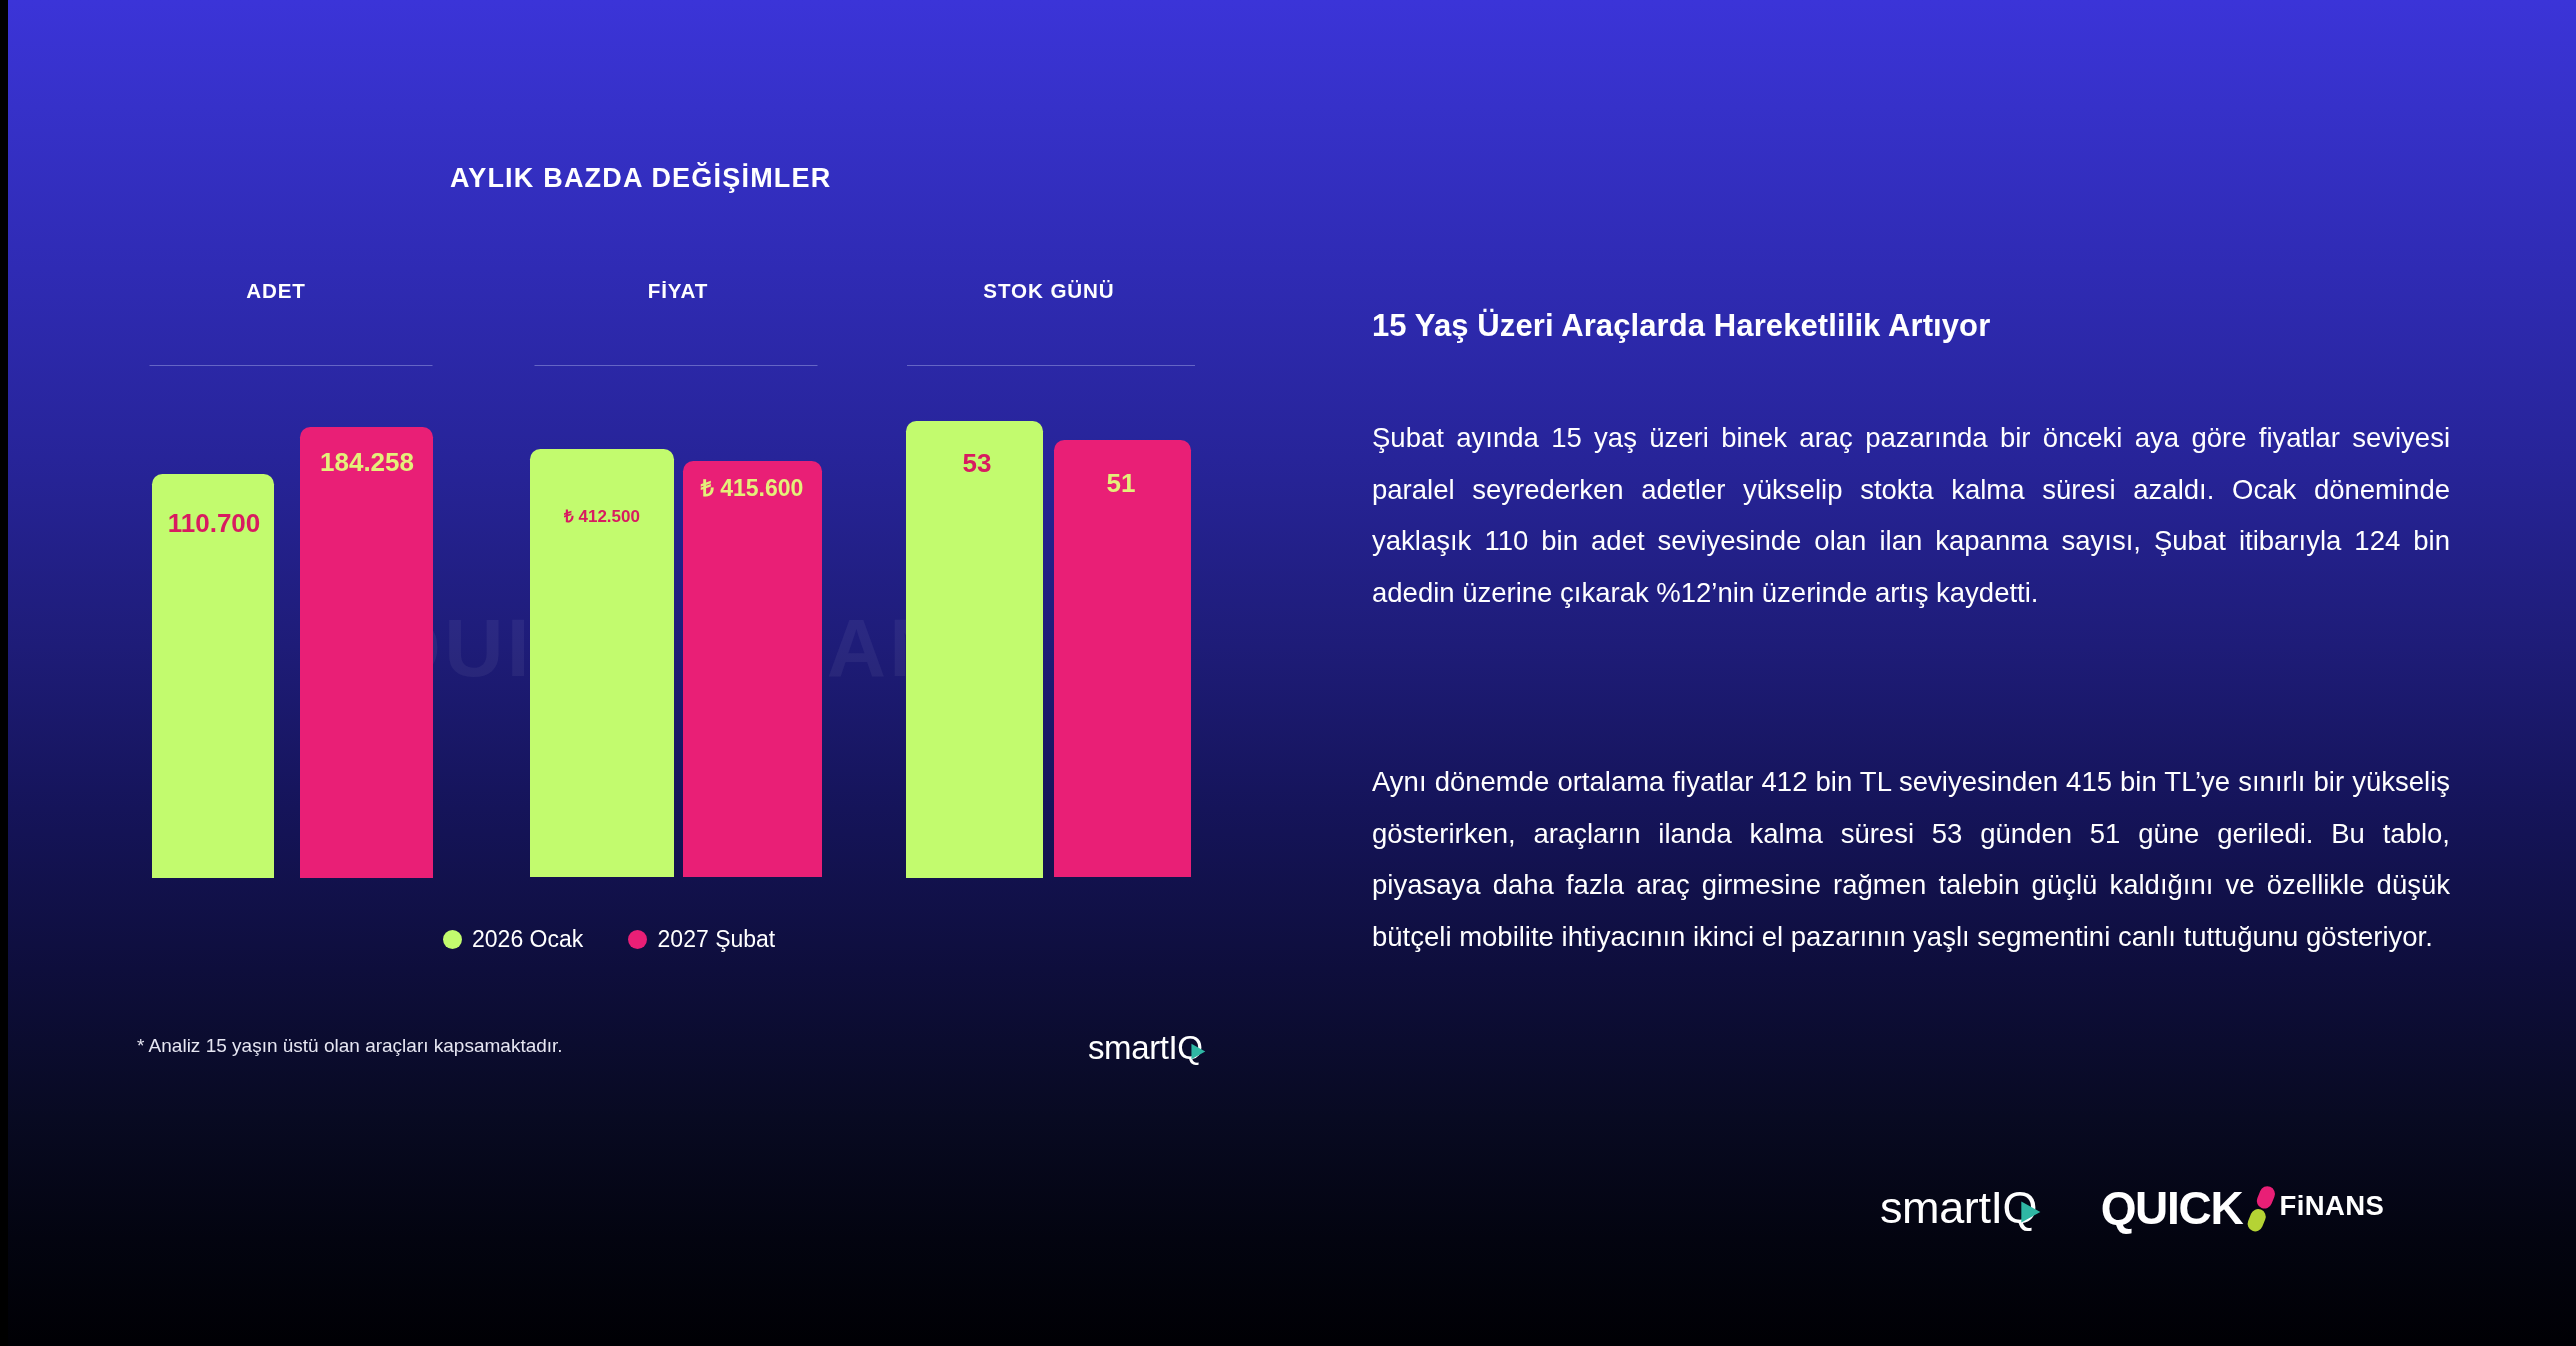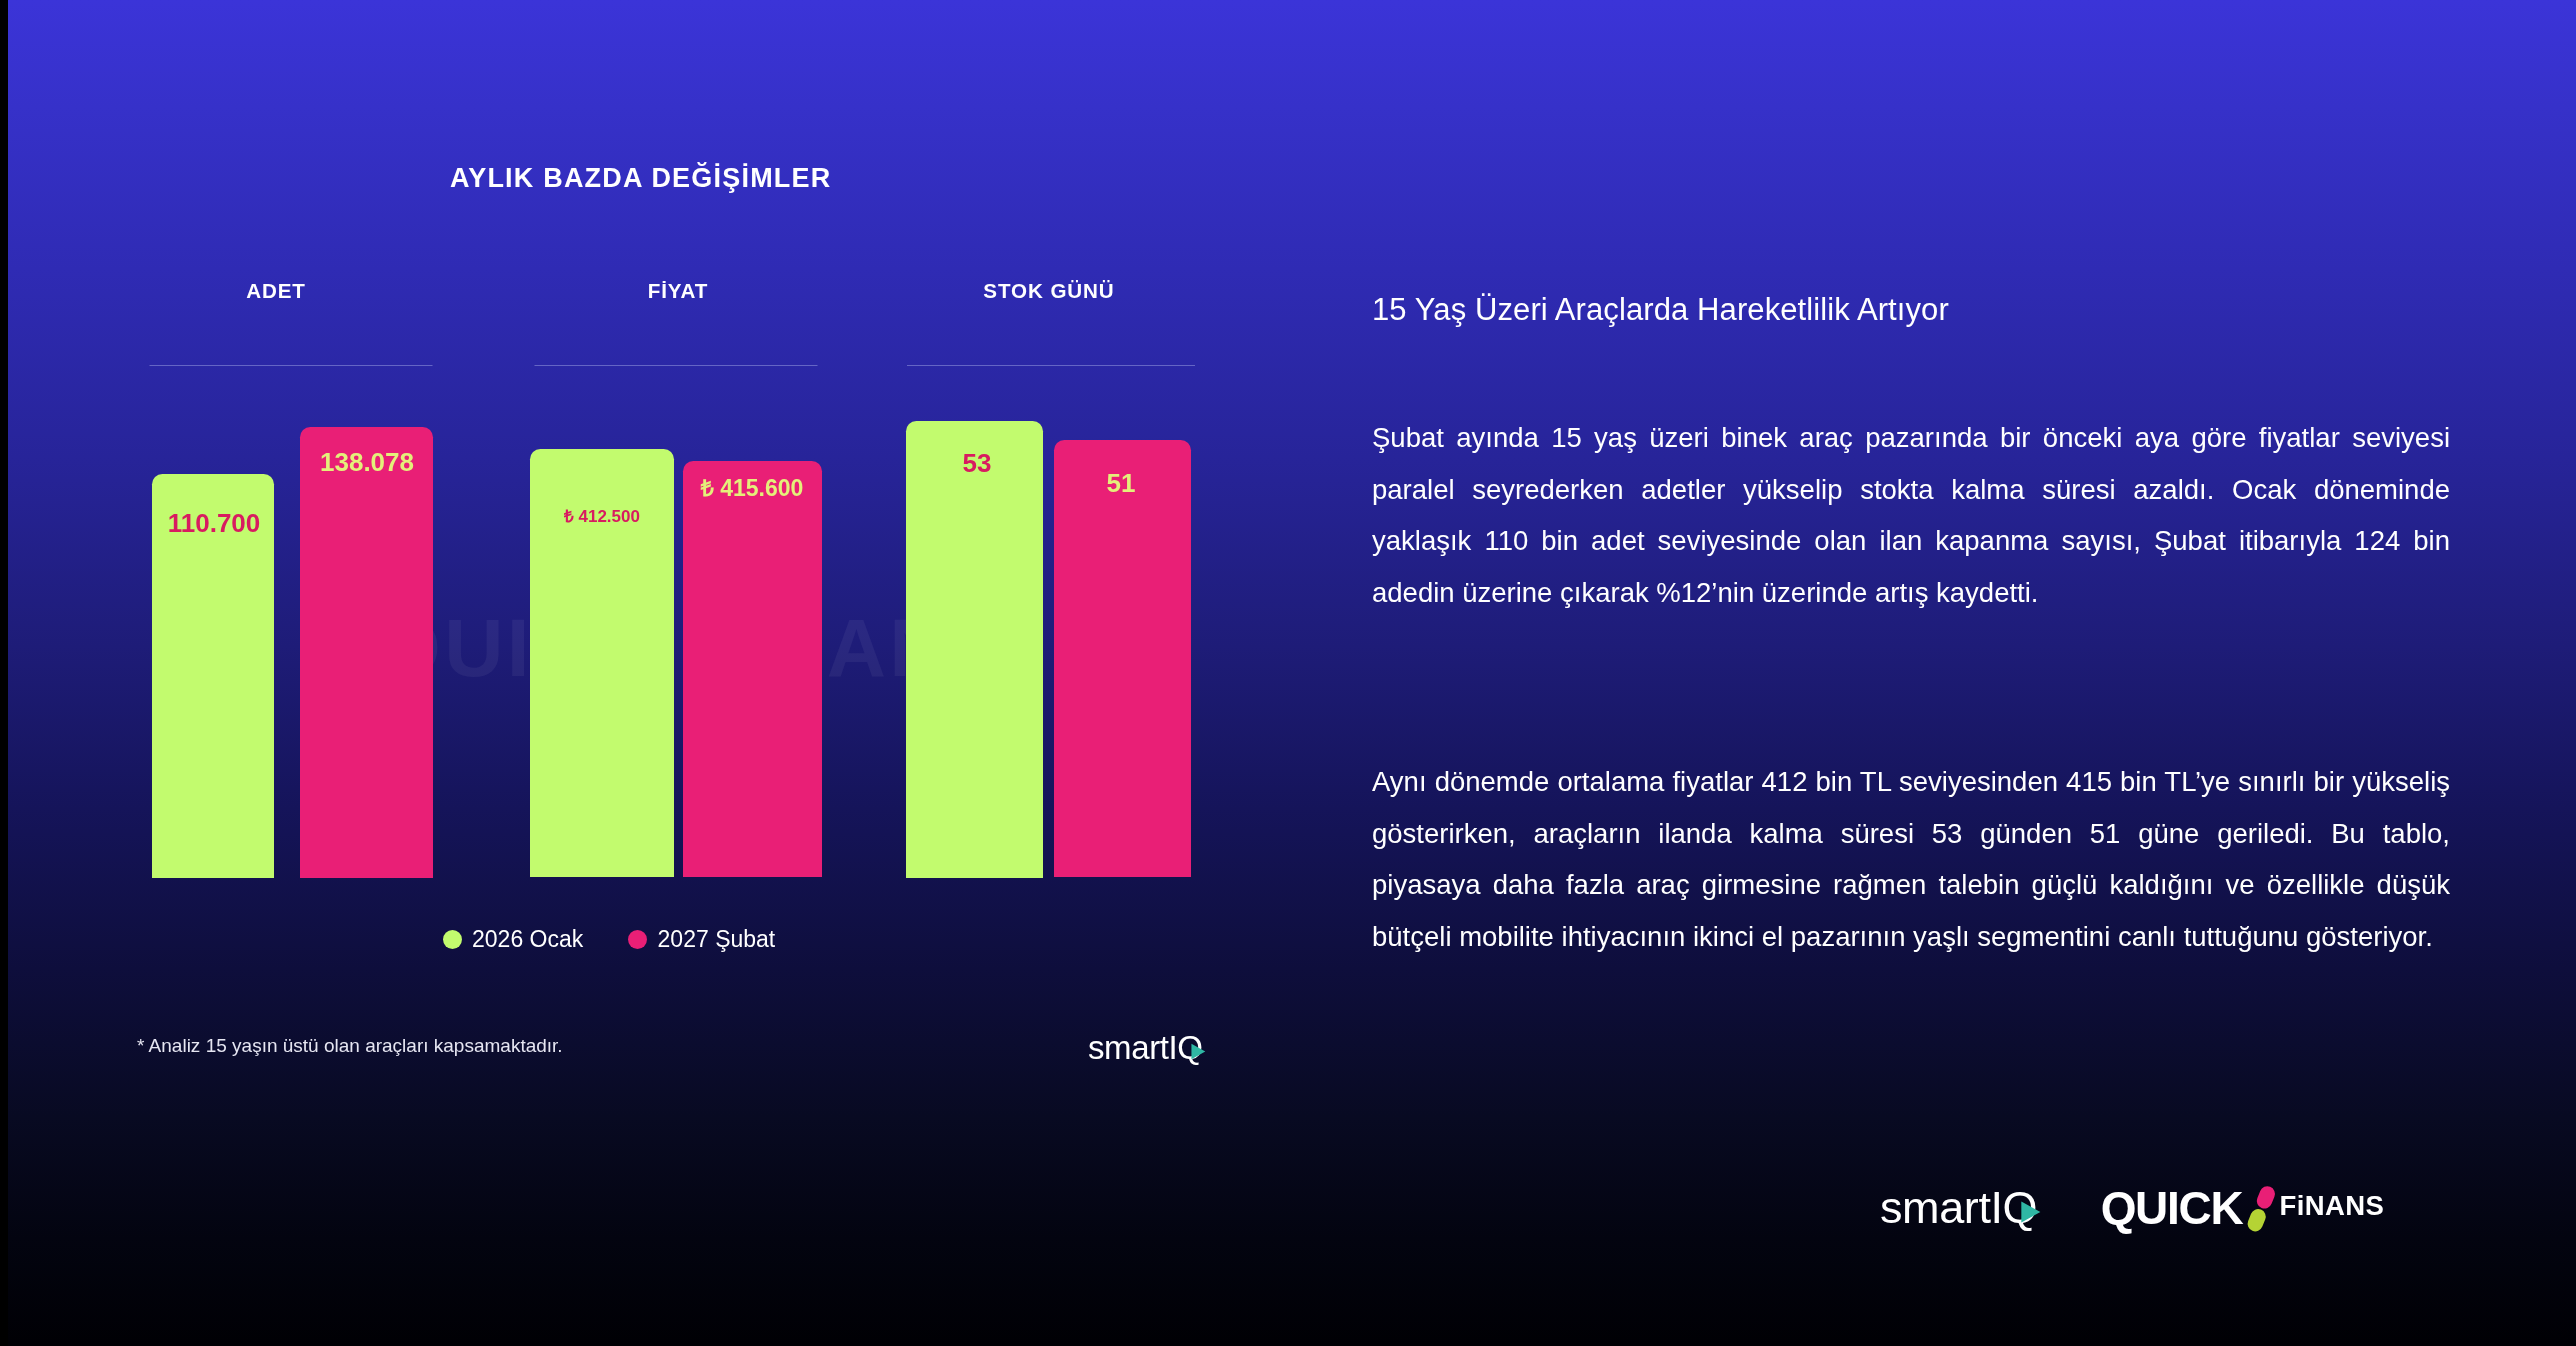--- a/index.html
+++ b/index.html
@@ -126,24 +126,24 @@
   }
 
   
   #text-panel {
     position: absolute;
     left: 1364px; top: 0;
     width: 1116px; height: 1346px;
   }
   #headline {
     position: absolute;
-    left: 0; top: 292px;
+    left: 0; top: 308px;
     width: 1116px;
     font-size: 31px;
-    font-weight: 400;
+    font-weight: 700;
     color: #ffffff;
     letter-spacing: 0.1px;
   }
   .body-par {
     position: absolute;
     left: 0;
     width: 1078px;
     font-size: 27.5px;
     line-height: 1.88;
     color: #ffffff;
@@ -197,21 +197,21 @@
     <div class="group-heading" style="left:670px;">FİYAT</div>
     <div class="group-heading" style="left:1041px;">STOK GÜNÜ</div>
 
     <div class="group-rule" style="left:283px; width:283px;"></div>
     <div class="group-rule" style="left:668px; width:283px;"></div>
     <div class="group-rule" style="left:1043px; width:288px;"></div>
 
     <div class="bar green" style="left:144px; top:474px; width:122px; height:404px;"></div>
     <div class="bar pink" style="left:292px; top:427px; width:133px; height:451px;"></div>
     <div class="bar-label on-green" style="left:206px; top:508px;">110.700</div>
-    <div class="bar-label on-pink" style="left:359px; top:447px;">138.078</div>
+    <div class="bar-label on-pink" style="left:359px; top:447px;">184.258</div>
 
     <div class="bar green" style="left:522px; top:449px; width:144px; height:428px;"></div>
     <div class="bar pink" style="left:675px; top:461px; width:139px; height:416px;"></div>
     <div class="bar-label on-green" style="left:594px; top:504px; font-size:17px;">₺ 412.500</div>
     <div class="bar-label on-pink" style="left:744px; top:471px; font-size:23px;">₺ 415.600</div>
 
     <div class="bar green" style="left:898px; top:421px; width:137px; height:457px;"></div>
     <div class="bar pink" style="left:1046px; top:440px; width:137px; height:437px;"></div>
     <div class="bar-label on-green" style="left:969px; top:448px;">53</div>
     <div class="bar-label on-pink" style="left:1113px; top:468px;">51</div>

